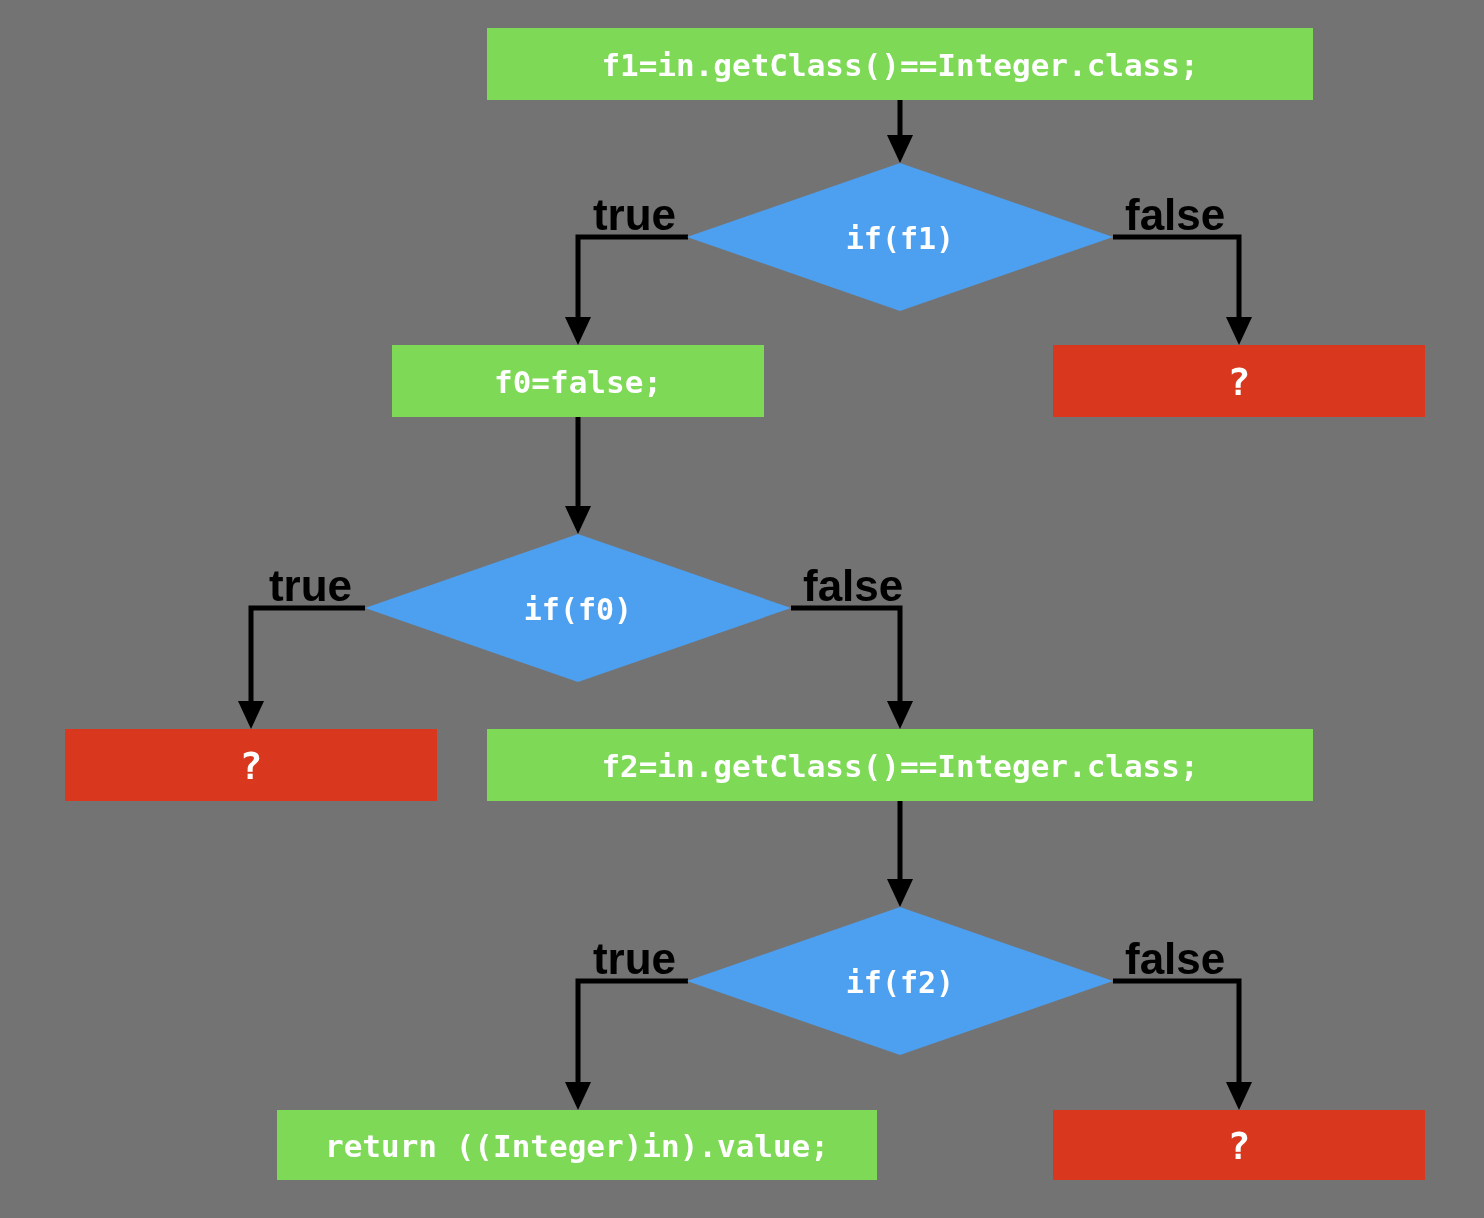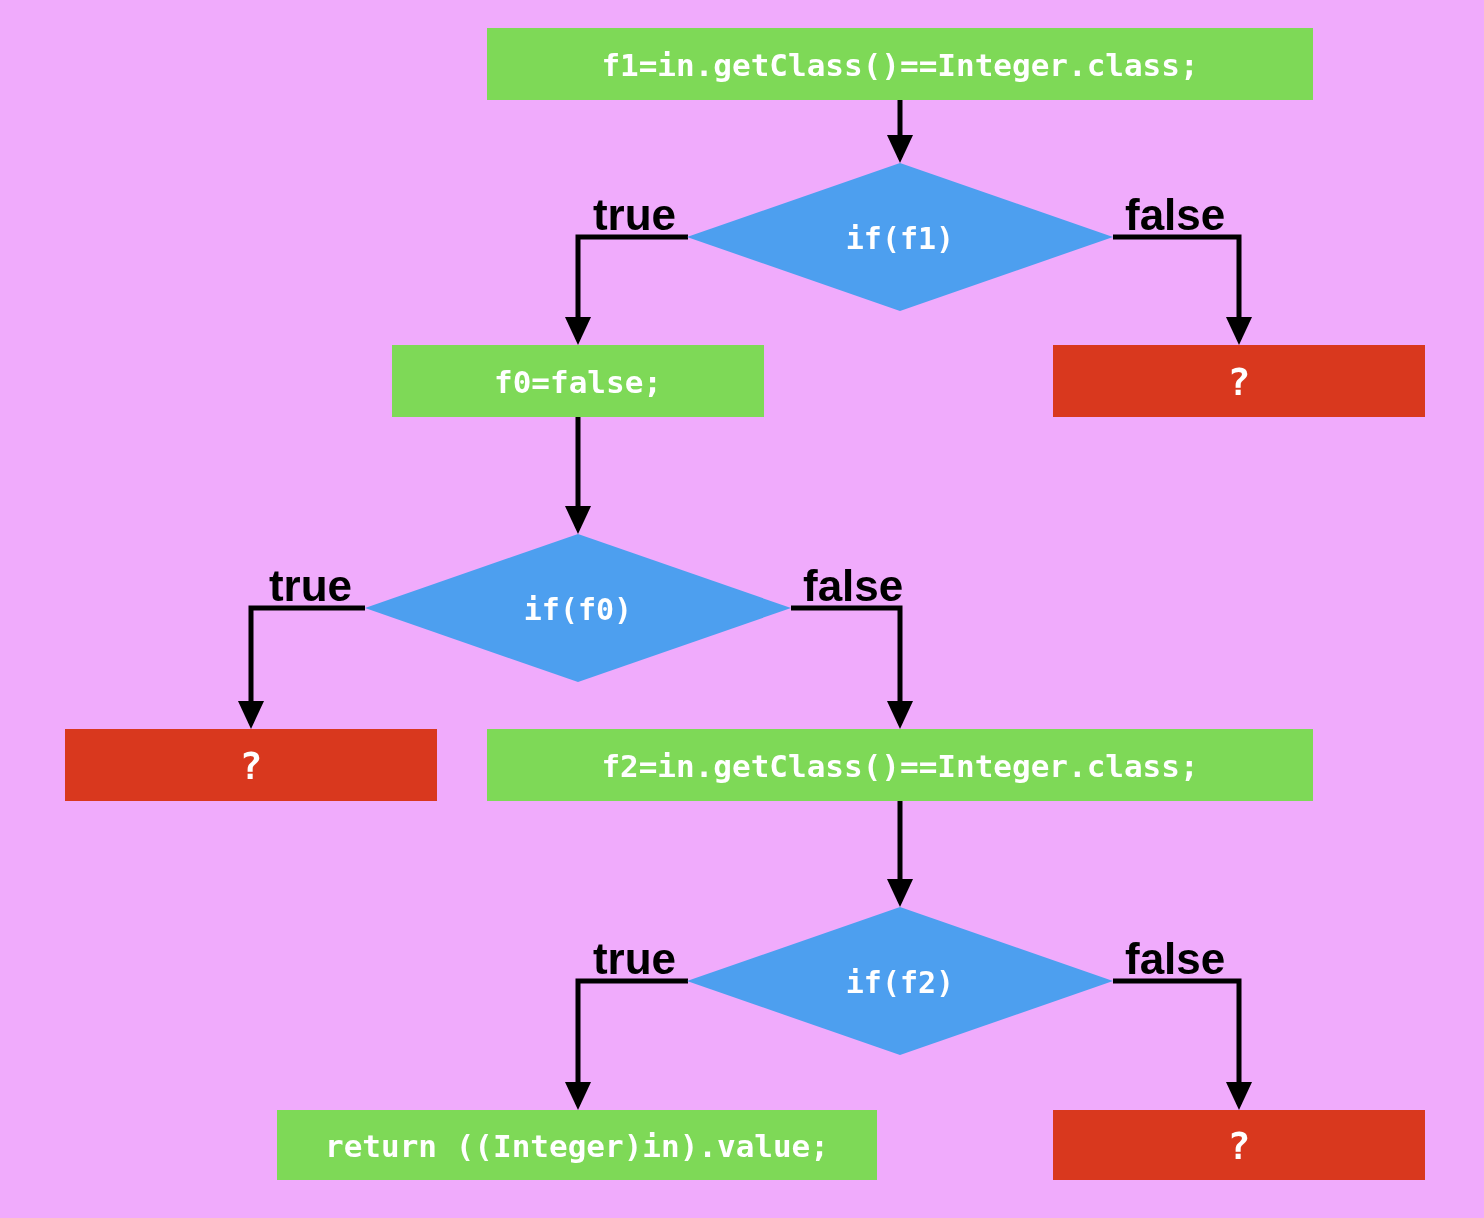--- a/index.html
+++ b/index.html
@@ -44,21 +44,21 @@
     dominant-baseline: alphabetic;
   }
   .edge-label.left  { text-anchor: end; }
   .edge-label.right { text-anchor: start; }
   .conn { stroke: #000000; stroke-width: 5; fill: none; stroke-linecap: butt; }
   .arrowhead { fill: #000000; stroke: none; }
 </style>
 </head>
 <body>
 
-<div id="flow-root" style="width: 1484px; height: 1218px; background: #f0abfc;">
+<div id="flow-root" style="width: 1484px; height: 1218px; background: #737373;">
   <svg id="flow-canvas" viewBox="0 0 1484 1218" xmlns="http://www.w3.org/2000/svg">
     <g id="layer-edges">
         <g>
           <path d="M 900 100 L 900 157" class="conn" stroke="#000000"></path>
           <polygon points="887,135 913,135 900,163" class="arrowhead" fill="#000000"></polygon>
         </g>
         <g>
           <path d="M 688 237 L 578 237 L 578 339" class="conn" stroke="#000000"></path>
           <polygon points="565,317 591,317 578,345" class="arrowhead" fill="#000000"></polygon>
         </g>

